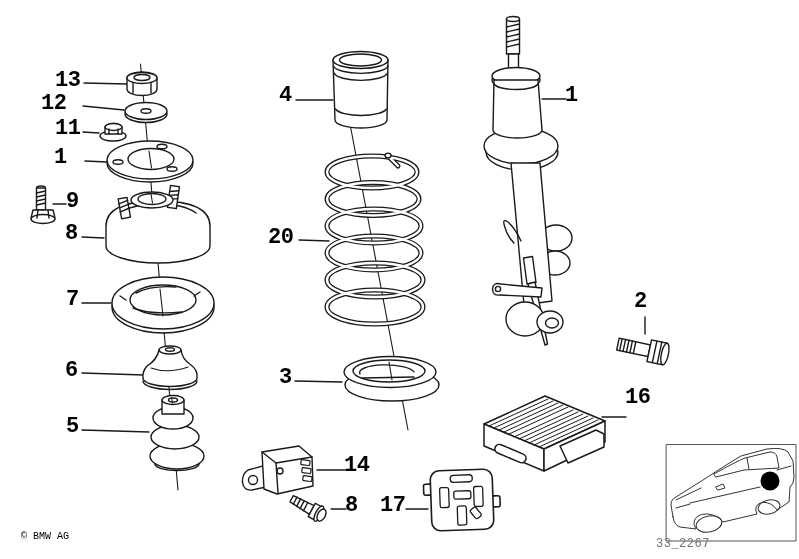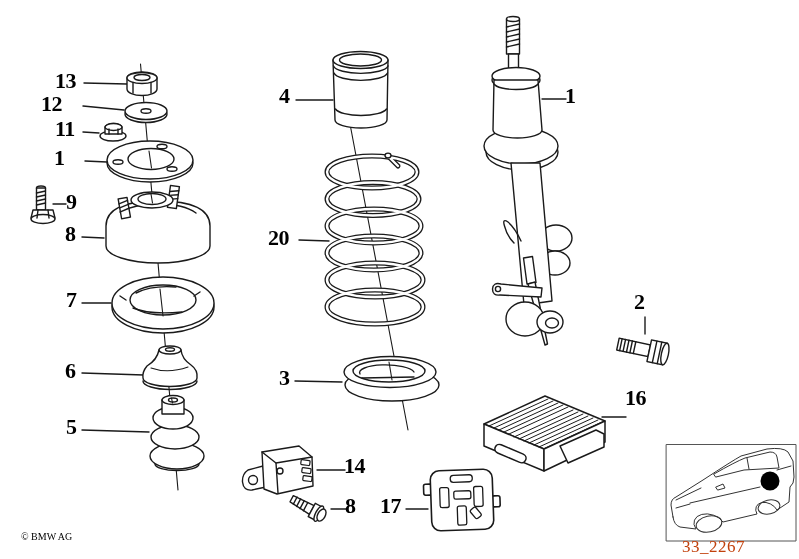--- a/index.html
+++ b/index.html
@@ -1,22 +1,22 @@
 <!DOCTYPE html>
 <html><head>
 <meta charset="utf-8">
 <style>
   html,body{margin:0;padding:0;background:#fff;}
   #canvas{position:relative;width:799px;height:559px;background:#fff;overflow:hidden;
-          font-family:Liberation Serif, serif;}
+          font-family:Liberation Mono, monospace;}
   #art{position:absolute;left:0;top:0;}
   .callout{position:absolute;font-weight:bold;font-size:22px;line-height:22px;
            letter-spacing:-0.5px;color:#000;cursor:default;}
   .copyright{position:absolute;left:21px;top:531px;font-size:10px;color:#000;}
-  .refcode{position:absolute;left:682px;top:537px;font-size:17px;color:#c2410c;letter-spacing:0.5px;}
+  .refcode{position:absolute;left:656px;top:537px;font-size:12px;color:#737373;letter-spacing:0.5px;}
 </style>
 </head>
 <body>
 
 <div id="canvas">
 
 <svg id="art" width="799" height="559" viewBox="0 0 799 559">
   <g fill="none" stroke="#1a1a1a" stroke-width="1.4" stroke-linecap="round" stroke-linejoin="round">
 
     <g stroke-width="1.1">

